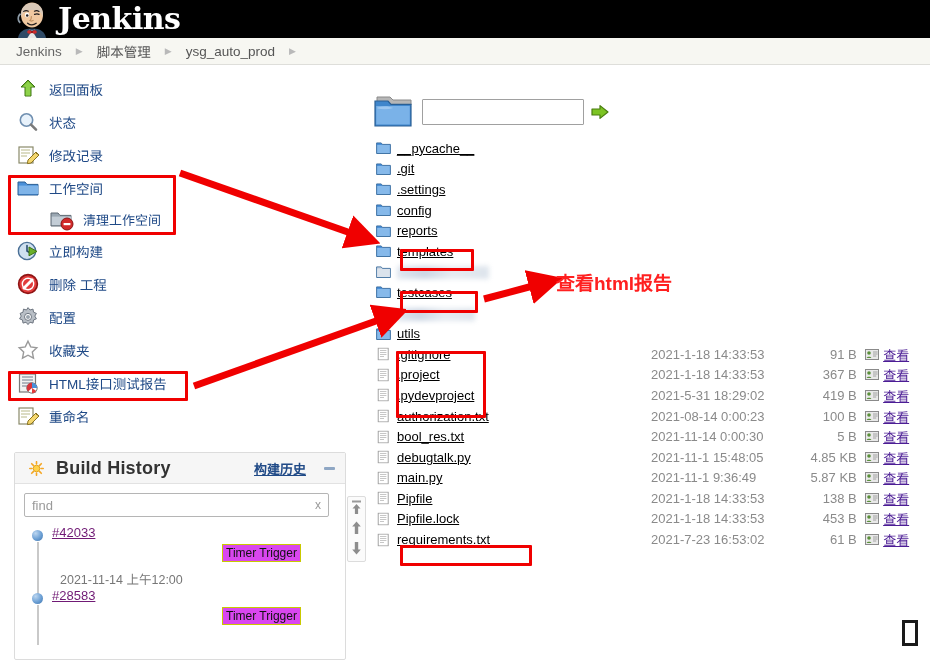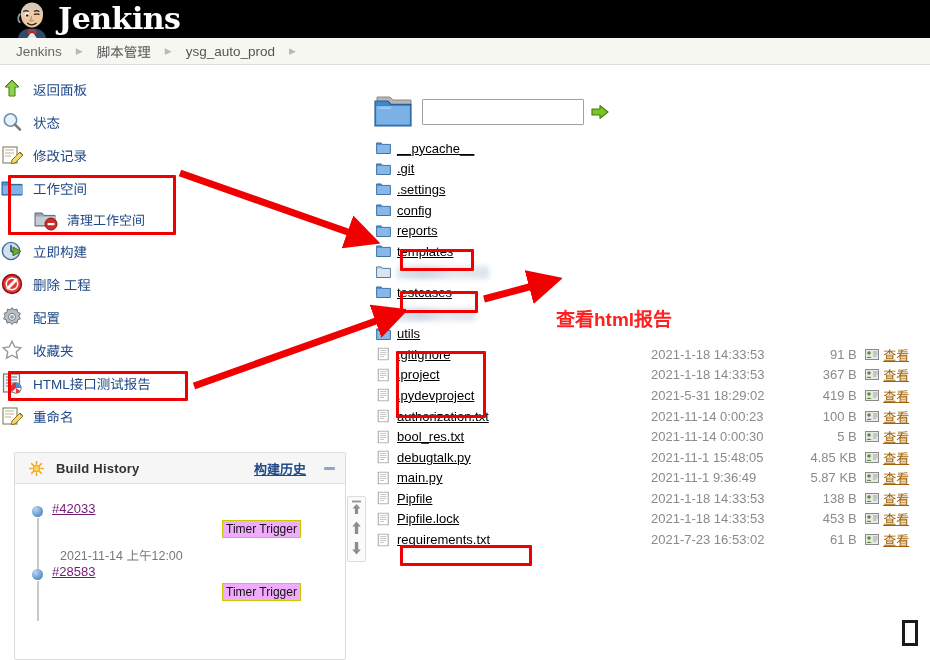--- a/index.html
+++ b/index.html
@@ -59,22 +59,23 @@
   }
 
   
   .sidebar {
     position: absolute; top: 72px; left: 0;
     width: 360px;
   }
   .task {
     display: flex; align-items: center;
     height: 33px;
-  }
-  .task.sub { padding-left: 34px; height: 30px; }
+    padding-left: 16px;
+  }
+  .task.sub { padding-left: 50px; height: 30px; }
   .task-icon {
     width: 24px; height: 24px;
     flex: 0 0 24px;
     margin-right: 9px;
     position: relative;
   }
   .task-label {
     color: #204a87;
     font-size: 13.5px;
     white-space: nowrap;
@@ -91,21 +92,21 @@
   }
   .bh-header {
     height: 31px;
     background: #f6f6f6;
     border-bottom: 1px solid #e2e2e2;
     display: flex; align-items: center;
     padding: 0 10px 0 14px;
   }
   .bh-sun { width: 15px; height: 15px; margin-right: 12px; flex:0 0 15px;}
   .bh-title {
-    font-size: 13px; font-weight: bold; color: #333;
+    font-size: 18px; font-weight: bold; color: #333;
     letter-spacing: 0.2px;
   }
   .bh-right {
     margin-left: auto;
     display: flex; align-items: center; gap: 18px;
   }
   .bh-link {
     color: #204a87; font-size: 13px;
     font-weight: bold;
     text-decoration: underline;
@@ -138,21 +139,21 @@
   }
   .build-stem {
     position: absolute; left: 13px; top: 17px;
     width: 2px; background: #c9c9c9;
   }
   .build-no {
     color: #701a75; font-size: 13px; text-decoration: underline;
   }
   .trigger-badge {
     position: absolute;
-    background: #f0abfc;
+    background: #d946ef;
     border: 1px solid #c9c900;
     color: #111;
     font-size: 12px;
     padding: 1px 3px;
     line-height: 14px;
     white-space: nowrap;
   }
   .build-date {
     color: #777; font-size: 12.5px;
   }
@@ -222,21 +223,21 @@
   td.c-view { width: 46px; }
   .fname {
     color: #000000; text-decoration: underline;
     font-size: 13px;
   }
   .row-icon {
     position: absolute; left: 2px; top: 50%;
     transform: translateY(-50%);
     width: 15px; height: 13px;
   }
-  .view-link { color: #a16207; text-decoration: underline; font-size: 13px; }
+  .view-link { color: #4c1d95; text-decoration: underline; font-size: 13px; }
   .card-icon { width: 14px; height: 11px; display: inline-block; vertical-align: -1px;}
   .blur-row {
     display: inline-block;
     height: 13px; width: 92px;
     background: linear-gradient(90deg,#dfe6ef 0%, #cdd7e4 30%, #e6ebf1 60%, #dde4ec 100%);
     filter: blur(2.6px);
     vertical-align: middle;
   }
   .blur-row.w2 { width: 78px; }
 
@@ -433,20 +434,24 @@
         <circle cx="8" cy="8" r="3.5" fill="#ffd24a" stroke="#e0a01a" stroke-width="1"></circle>
       </svg>
       <span class="bh-title">Build History</span>
       <span class="bh-right">
         <a class="bh-link">构建历史</a>
         <span class="bh-minus"></span>
       </span>
     </div>
 
     <div class="bh-body">
+      <div class="find-box">
+        <span class="find-placeholder">find</span>
+        <span class="find-x">x</span>
+      </div>
 
       <div class="build-row" style="margin-top:8px; height:63px;">
         <span class="build-bullet"></span>
         <span class="build-stem" style="height:52px;"></span>
         <a class="build-no">#42033</a>
         <span class="trigger-badge" style="left:198px; top:19px;">Timer Trigger</span>
         <div class="build-date" style="position:absolute; left:36px; top:44px;">2021-11-14 上午12:00</div>
       </div>
 
       <div class="build-row" style="height:52px;">
@@ -610,21 +615,21 @@
                 <path d="M1.6 9c0.6-1.6 4.2-1.6 4.8 0z" fill="#5a8f3a"></path>
                 <path d="M8 3h4.6M8 5h4.6M8 7h3.2" stroke="#9a9a9a" stroke-width="0.9"></path>
               </svg></td>
             <td class="c-view"><a class="view-link">查看</a></td>
           </tr>
           <tr>
             <td class="c-name"><svg class="row-icon" viewBox="0 0 15 13">
                 <rect x="2.2" y="0.6" width="10" height="11.8" fill="#fff" stroke="#9a9a9a" stroke-width="0.9"></rect>
                 <path d="M4 3h6.4M4 5h6.4M4 7h6.4M4 9h4" stroke="#b9b9b9" stroke-width="0.8"></path>
               </svg><a class="fname">authorization.txt</a></td>
-            <td class="c-date">2021-11-14 0:00:23</td>
+            <td class="c-date">2021-08-14 0:00:23</td>
             <td class="c-size">100 B</td>
             <td class="c-icon"><svg class="card-icon" viewBox="0 0 14 11">
                 <rect x="0.5" y="0.5" width="13" height="10" fill="#e9e9e9" stroke="#8a8a8a" stroke-width="1"></rect>
                 <circle cx="4" cy="4" r="1.8" fill="#5a8f3a"></circle>
                 <path d="M1.6 9c0.6-1.6 4.2-1.6 4.8 0z" fill="#5a8f3a"></path>
                 <path d="M8 3h4.6M8 5h4.6M8 7h3.2" stroke="#9a9a9a" stroke-width="0.9"></path>
               </svg></td>
             <td class="c-view"><a class="view-link">查看</a></td>
           </tr>
           <tr>
@@ -755,17 +760,17 @@
 
     <svg style="position:absolute; left:482px; top:270px; width:80px; height:40px;">
       <defs>
         <marker id="ah3" markerWidth="5" markerHeight="5" refX="2.2" refY="2.5" orient="auto">
           <path d="M0,0 L5,2.5 L0,5 z" fill="#f00000"></path>
         </marker>
       </defs>
       <line x1="2" y1="29" x2="62" y2="13" stroke="#f00000" stroke-width="7" marker-end="url(#ah3)"></line>
     </svg>
 
-    <div class="anno-text" style="left:556px; top:268px;margin-top:36px;">查看html报告</div>
+    <div class="anno-text" style="left:556px; top:268px;">查看html报告</div>
   </div>
 
   <div class="corner-glyph"></div>
 </div>
 
 </body></html>

